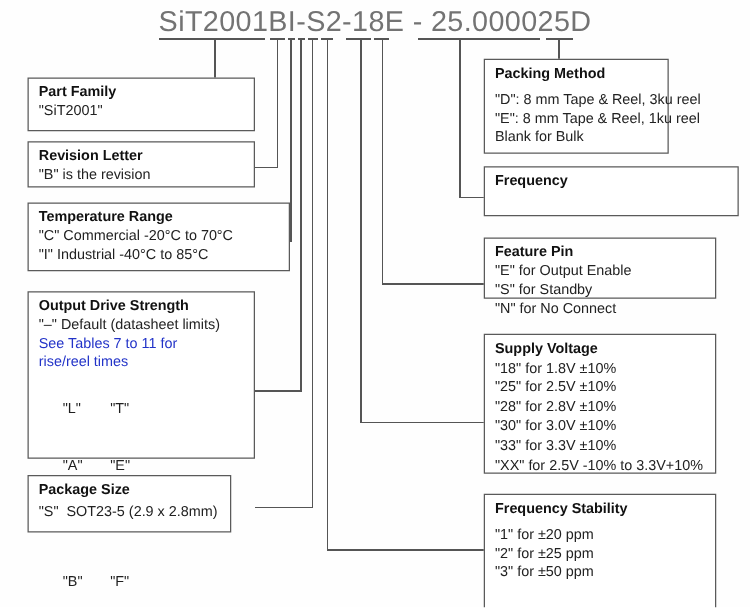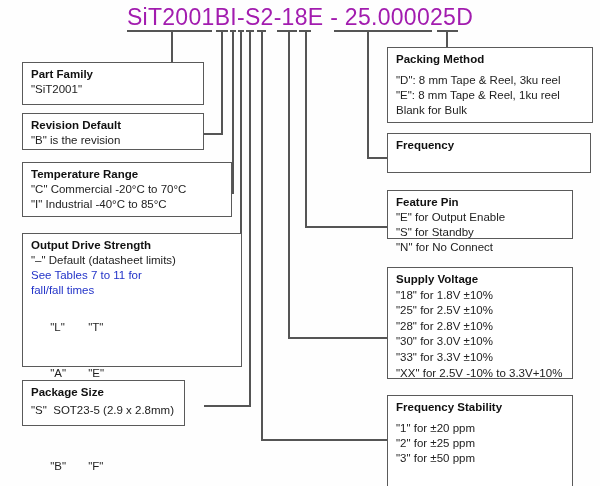--- a/index.html
+++ b/index.html
@@ -2,21 +2,21 @@
 <html><head>
 <meta charset="utf-8">
 <style>
   html,body { margin:0; padding:0; background:#ffffff; }
   .canvas {
     position:relative; width:600px; height:486px; background:#fefefe;
     font-family:"Liberation Sans", sans-serif; color:#1f1f1f; overflow:hidden;
   }
   .title {
     position:absolute; left:0; top:4px; width:600px; text-align:center;
-    font-size:23px; letter-spacing:0.3px; color:#a21caf; white-space:pre;
+    font-size:23px; letter-spacing:0.3px; color:#737373; white-space:pre;
   }
   svg.wires { position:absolute; left:0; top:0; }
   .box {
     position:absolute; box-sizing:border-box; background:#ffffff;
     border:1px solid #5a5a5a; padding:4px 8px; font-size:11.5px; line-height:15px;
   }
   .bh { font-weight:bold; color:#111111; white-space:pre; }
   .bl { white-space:pre; color:#222222; }
   .gap-top { margin-top:6px; }
   .blue { color:#2233c8; }
@@ -54,55 +54,55 @@
     <path d="M368,31 V158 H387"></path>
     <path d="M447,31 V47"></path>
   </svg>
 
   <div class="box" style="left:22px;top:62px;width:182px;height:43px">
     <div class="bh">Part Family</div>
     <div class="bl">"SiT2001"</div>
   </div>
 
   <div class="box" style="left:22px;top:113px;width:182px;height:37px">
-    <div class="bh">Revision Default</div>
+    <div class="bh">Revision Letter</div>
     <div class="bl">"B" is the revision</div>
   </div>
 
   <div class="box" style="left:22px;top:162px;width:210px;height:55px">
     <div class="bh">Temperature Range</div>
     <div class="bl">"C" Commercial -20°C to 70°C</div>
     <div class="bl">"I" Industrial -40°C to 85°C</div>
   </div>
 
-  <div class="box" style="left:22px;top:233px;width:220px;height:134px">
+  <div class="box" style="left:22px;top:233px;width:182px;height:134px">
     <div class="bh">Output Drive Strength</div>
     <div class="bl">"–" Default (datasheet limits)</div>
     <div class="bl blue">See Tables 7 to 11 for</div>
-    <div class="bl blue">fall/fall times</div>
+    <div class="bl blue">rise/reel times</div>
     <div class="pair gap-top">
       <span class="c1">"L"</span><span>"T"</span>
     </div>
     <div class="pair">
       <span class="c1">"A"</span><span>"E"</span>
     </div>
     <div class="pair">
       <span class="c1">"R"</span><span>"U"</span>
     </div>
     <div class="pair">
       <span class="c1">"B"</span><span>"F"</span>
     </div>
   </div>
 
   <div class="box" style="left:22px;top:380px;width:163px;height:46px">
     <div class="bh">Package Size</div>
     <div class="bl gap-top" style="margin-top:3px">"S"  SOT23-5 (2.9 x 2.8mm)</div>
   </div>
 
-  <div class="box" style="left:387px;top:47px;width:206px;height:76px">
+  <div class="box" style="left:387px;top:47px;width:148px;height:76px">
     <div class="bh">Packing Method</div>
     <div class="bl gap-top">"D": 8 mm Tape &amp; Reel, 3ku reel</div>
     <div class="bl">"E": 8 mm Tape &amp; Reel, 1ku reel</div>
     <div class="bl">Blank for Bulk</div>
   </div>
 
   <div class="box" style="left:387px;top:133px;width:204px;height:40px">
     <div class="bh">Frequency</div>
   </div>
 

